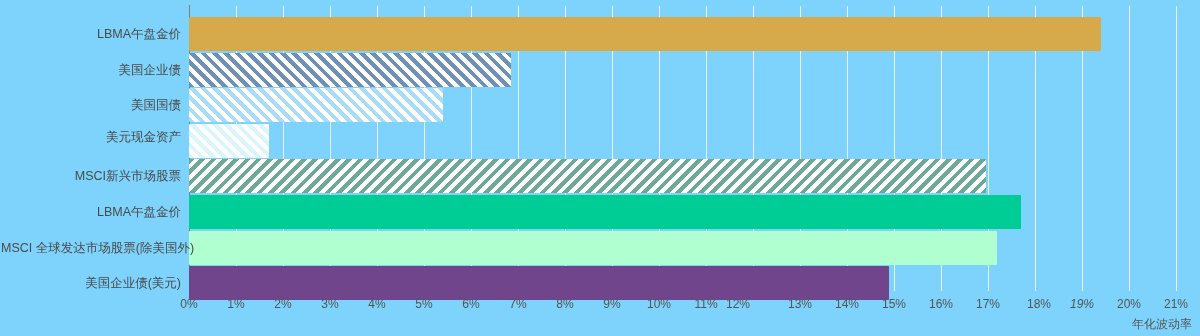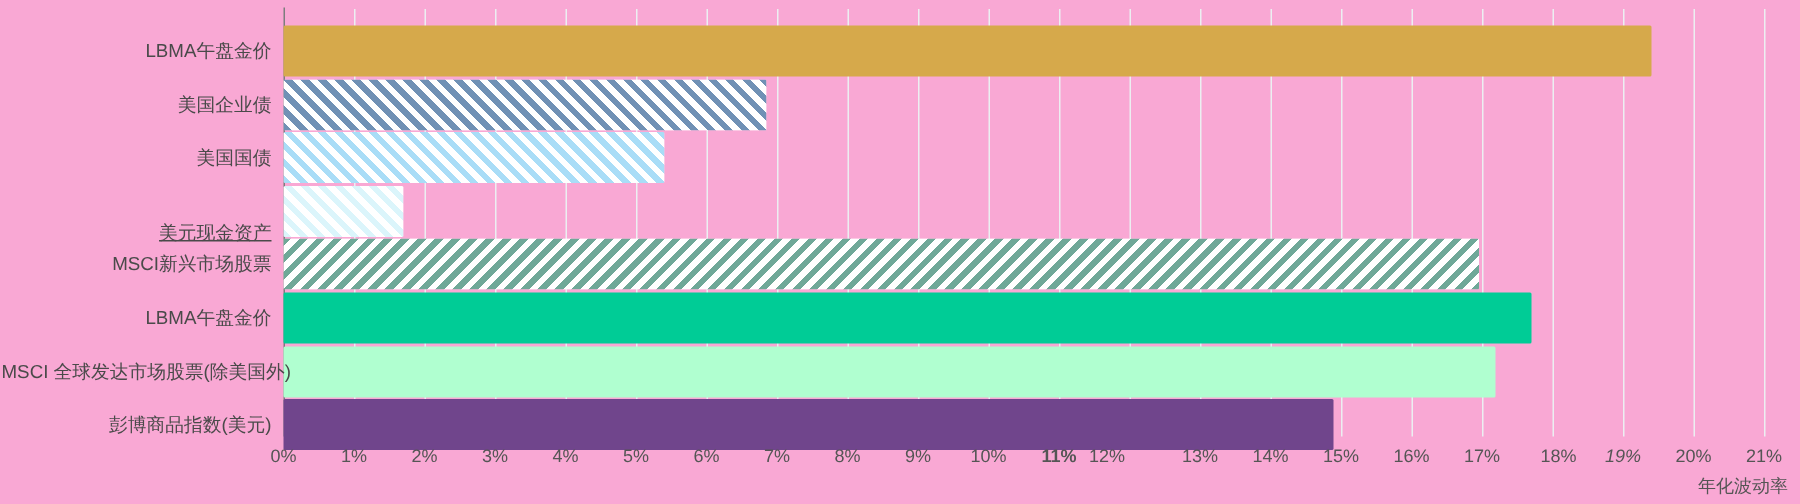--- a/index.html
+++ b/index.html
@@ -8,21 +8,21 @@
     width: 1200px; height: 336px;
     background: #ffffff;
     font-family: "Liberation Sans", "DejaVu Sans", sans-serif;
     overflow: hidden;
   }
 
   #chart-root {
     position: relative;
     width: 1200px;
     height: 336px;
-    background: #f9a8d4;
+    background: #7dd3fc;
   }
 
   
   #plot-area {
     position: absolute;
     left: 189px;
     top: 6px;
     width: 995px;     
     height: 285px;
   }
@@ -177,40 +177,40 @@
         <div class="bar-row" style="top: 260.2px; width: 995px;">
           <div class="bar solid-purple" title="彭博商品指数(美元) 14.9%" style="width: 700.307px;"></div>
         </div>
       </div>
   </div>
 
   <div id="cat-labels">
       <div class="cat-label" style="top: 28px;">LBMA午盘金价</div>
       <div class="cat-label" style="top: 63.6px;">美国企业债</div>
       <div class="cat-label" style="top: 99.2px;">美国国债</div>
-      <div class="cat-label" style="top: 149px; text-decoration: underline;">美元现金资产</div>
+      <div class="cat-label" style="top: 131px;">美元现金资产</div>
       <div class="cat-label" style="top: 170.4px;">MSCI新兴市场股票</div>
       <div class="cat-label" style="top: 206px;">LBMA午盘金价</div>
       <div class="cat-label" style="top: 241.6px;">MSCI 全球发达市场股票(除美国外)</div>
-      <div class="cat-label" style="top: 277.2px;">彭博商品指数(美元)</div>
+      <div class="cat-label" style="top: 277.2px;">美国企业债(美元)</div>
     </div>
 
   <div id="tick-labels">
       <div class="tick-label" style="left: 189px;">0%</div>
       <div class="tick-label" style="left: 236px;">1%</div>
       <div class="tick-label" style="left: 283.001px;">2%</div>
       <div class="tick-label" style="left: 330.001px;">3%</div>
       <div class="tick-label" style="left: 377.002px;">4%</div>
       <div class="tick-label" style="left: 424.002px;">5%</div>
       <div class="tick-label" style="left: 471.003px;">6%</div>
       <div class="tick-label" style="left: 518.003px;">7%</div>
       <div class="tick-label" style="left: 565.004px;">8%</div>
       <div class="tick-label" style="left: 612.004px;">9%</div>
       <div class="tick-label" style="left: 659.005px;">10%</div>
-      <div class="tick-label" style="left: 706.005px; font-weight: bold;">11%</div>
+      <div class="tick-label" style="left: 706.005px;">11%</div>
       <div class="tick-label" style="left: 738px;">12%</div>
       <div class="tick-label" style="left: 800.006px;">13%</div>
       <div class="tick-label" style="left: 847.007px;">14%</div>
       <div class="tick-label" style="left: 894.007px;">15%</div>
       <div class="tick-label" style="left: 941.008px;">16%</div>
       <div class="tick-label" style="left: 988.008px;">17%</div>
       <div class="tick-label" style="left: 1039px;">18%</div>
       <div class="tick-label" style="left: 1082.01px; font-style: italic;">19%</div>
       <div class="tick-label" style="left: 1129.01px;">20%</div>
       <div class="tick-label" style="left: 1176.01px;">21%</div>

